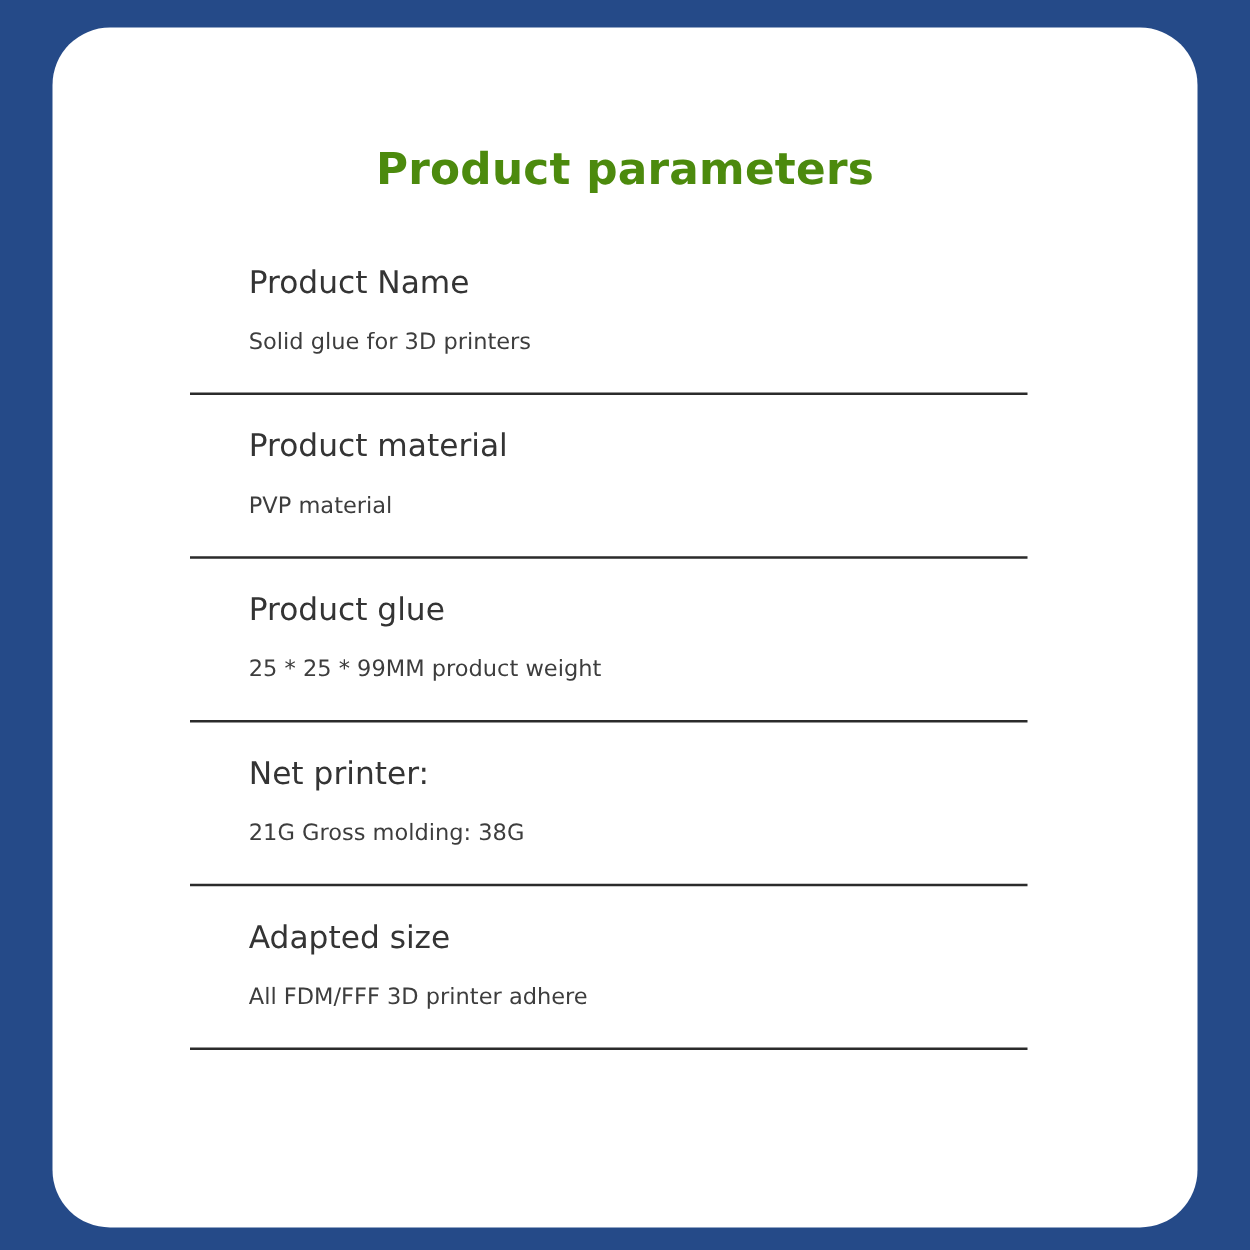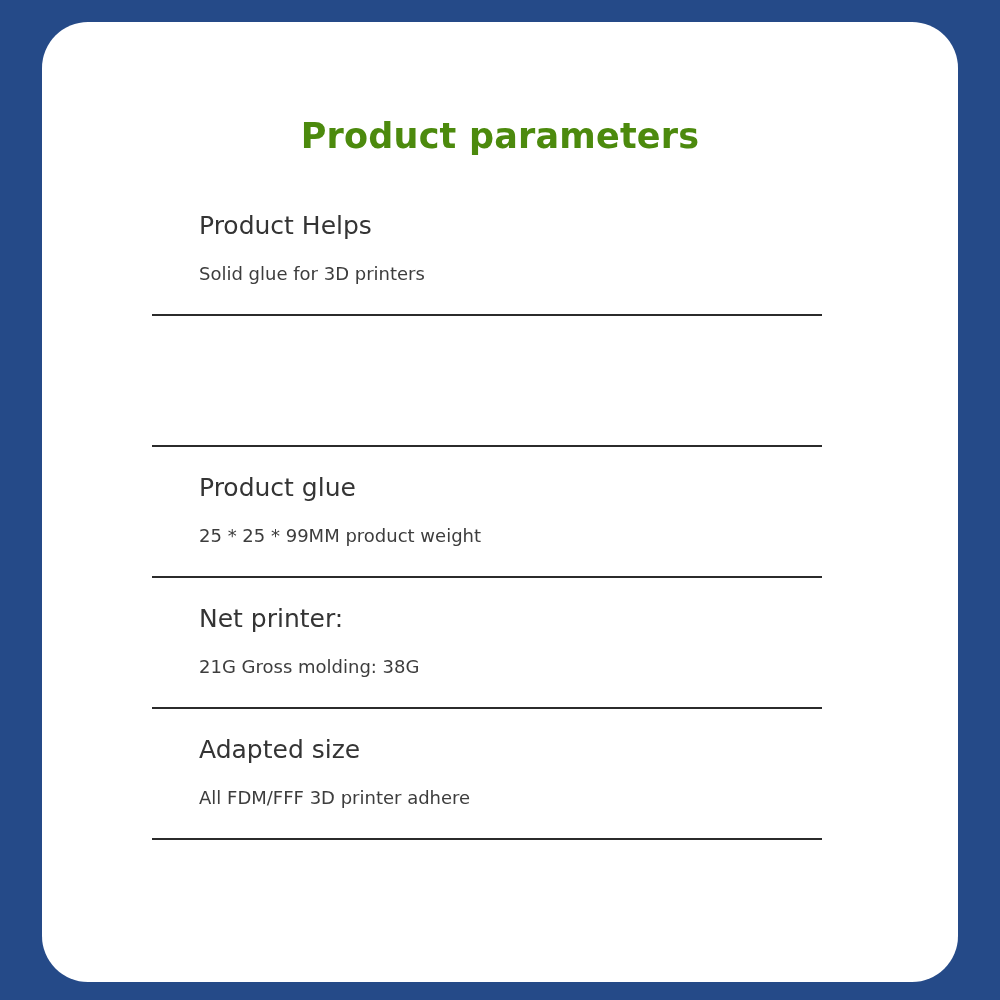--- a/index.html
+++ b/index.html
@@ -96,28 +96,30 @@
 <div id="page">
 
   <div class="card">
 
     <div class="page-title">Product parameters</div>
 
     <div class="spec-list">
 
       <div class="spec-row">
         <div class="row-inner">
-          <div class="spec-label">Product Helps</div>
+          <div class="spec-label">Product Name</div>
           <div class="spec-value">Solid glue for 3D printers</div>
         </div>
         <div class="spec-rule"></div>
       </div>
 
       <div class="spec-row">
         <div class="row-inner">
+          <div class="spec-label">Product material</div>
+          <div class="spec-value">PVP material</div>
         </div>
         <div class="spec-rule"></div>
       </div>
 
       <div class="spec-row">
         <div class="row-inner">
           <div class="spec-label">Product glue</div>
           <div class="spec-value">25 * 25 * 99MM product weight</div>
         </div>
         <div class="spec-rule"></div>

